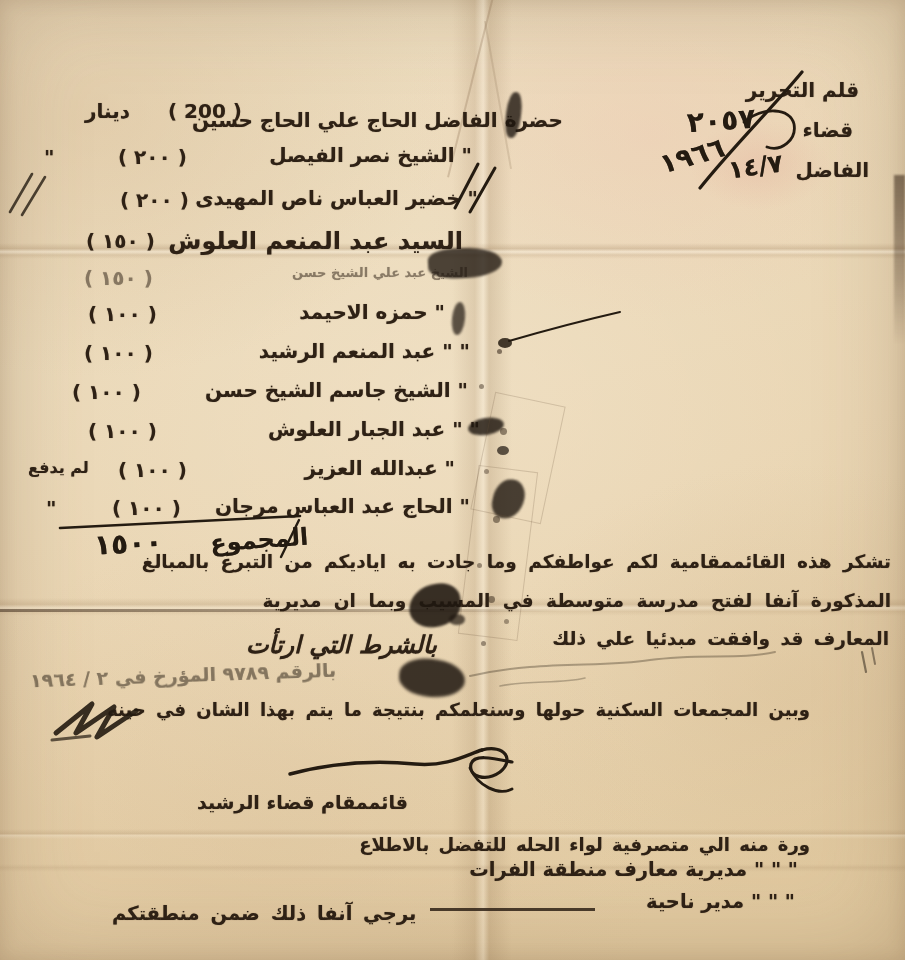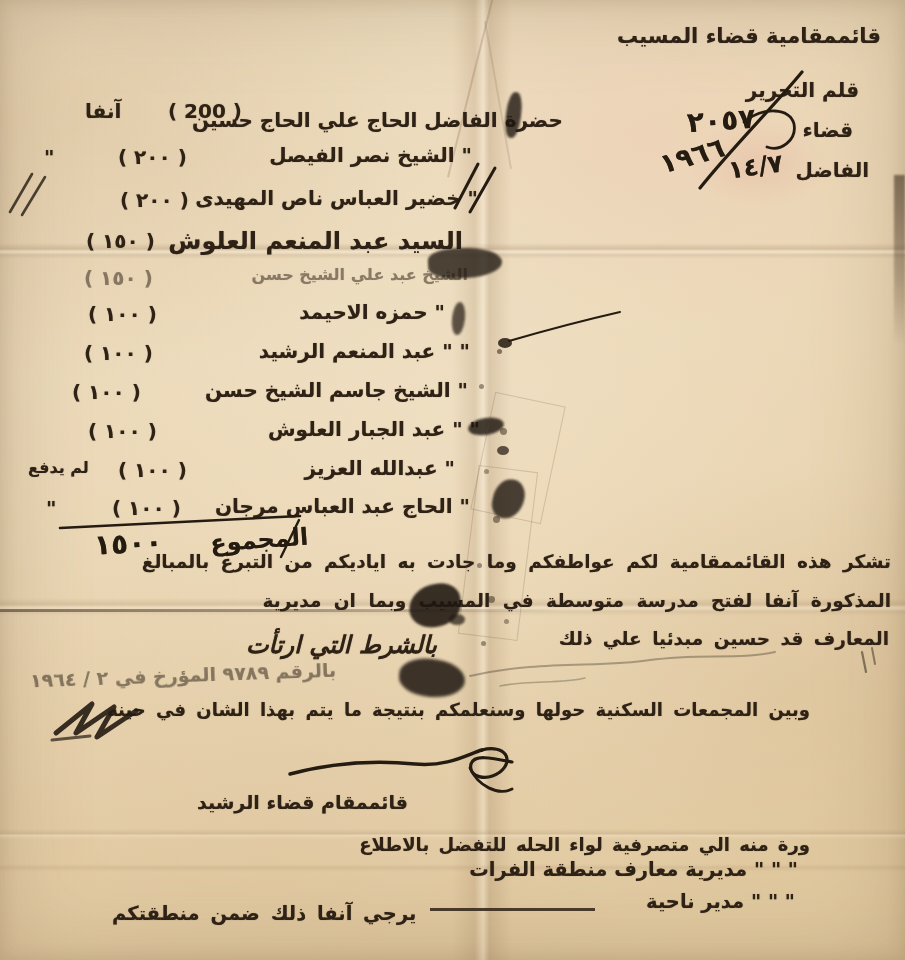--- a/index.html
+++ b/index.html
@@ -38,48 +38,47 @@
   <div class="crease" style="left:0;top:243px;width:905px;height:16px;background:linear-gradient(180deg,transparent,rgba(150,120,85,.25) 35%,rgba(255,250,240,.32) 55%,rgba(150,120,85,.16) 75%,transparent);"></div>
   <div class="crease" style="left:0;top:598px;width:905px;height:18px;background:linear-gradient(180deg,transparent,rgba(150,120,85,.20) 35%,rgba(255,250,240,.26) 55%,rgba(150,120,85,.12) 75%,transparent);"></div>
   <div class="crease" style="left:0;top:609px;width:560px;height:3px;background:linear-gradient(90deg,rgba(58,40,25,.55),rgba(58,40,25,.35) 55%,transparent);filter:blur(.4px);"></div>
   <div class="crease" style="left:0;top:829px;width:905px;height:10px;background:linear-gradient(180deg,transparent,rgba(150,120,85,.18) 45%,rgba(255,250,240,.2) 65%,transparent);"></div>
   <div class="crease" style="left:0;top:864px;width:905px;height:8px;background:linear-gradient(180deg,transparent,rgba(150,120,85,.14) 45%,transparent);"></div>
   <div class="crease" style="left:470px;top:-10px;width:2px;height:190px;background:rgba(135,108,78,.28);transform:rotate(14deg);"></div>
   <div class="crease" style="left:497px;top:20px;width:2px;height:150px;background:rgba(135,108,78,.2);transform:rotate(-10deg);"></div>
   <div class="crease" style="right:0;top:175px;width:11px;height:170px;background:linear-gradient(180deg,rgba(52,34,20,.55),rgba(52,34,20,.25) 60%,transparent);filter:blur(1px);"></div>
   <div class="crease" style="left:690px;top:120px;width:140px;height:90px;background:radial-gradient(closest-side,rgba(226,168,148,.30),transparent);"></div>
 
-  <div class="t" style="top:24px;right:24px;font-size:21px;">قائممقامية قضاء المسيب</div>
   <div class="t" style="top:78px;right:46px;font-size:20px;">قلم التحرير</div>
   <div class="t" style="top:118px;right:52px;font-size:20px;">قضاء</div>
   <div class="hw" style="top:104px;right:150px;font-size:28px;letter-spacing:4px;transform:rotate(-4deg);">٢٠٥٧</div>
   <div class="t" style="top:158px;right:36px;font-size:20px;">الفاضل</div>
   <div class="hw" style="top:152px;right:122px;font-size:25px;transform:rotate(-8deg);">١٤/٧</div>
   <div class="hw" style="top:140px;right:180px;font-size:27px;letter-spacing:2px;transform:rotate(-16deg);">١٩٦٦</div>
 
   <div>
     <span class="t" style="top:108px;right:342px;font-size:20px;">حضرة الفاضل الحاج علي الحاج حسين</span>
     <span class="t" style="top:99px;left:168px;font-size:20px;">( 200 )</span>
-    <span class="t" style="top:99px;left:85px;font-size:20px;">آنفا</span>
+    <span class="t" style="top:99px;left:85px;font-size:20px;">دينار</span>
   </div>
   <div>
     <span class="t" style="top:143px;right:433px;font-size:20px;">" الشيخ نصر الفيصل</span>
     <span class="t" style="top:145px;left:118px;font-size:20px;">( ٢٠٠ )</span>
     <span class="t" style="top:145px;left:44px;font-size:20px;">"</span>
   </div>
   <div>
     <span class="t" style="top:186px;right:427px;font-size:20px;">" خضير العباس ناص المهيدى</span>
     <span class="t" style="top:188px;left:120px;font-size:20px;">( ٢٠٠ )</span>
   </div>
   <div>
     <span class="t" style="top:227px;right:442px;font-size:24px;text-align:center;">السيد عبد المنعم العلوش</span>
     <span class="t" style="top:229px;left:86px;font-size:20px;">( ١٥٠ )</span>
   </div>
   <div>
-    <span class="t faded" style="top:265px;right:437px;font-size:16px;margin-left:44px;">الشيخ عبد علي الشيخ حسن</span>
+    <span class="t faded" style="top:265px;right:437px;font-size:13px;margin-left:44px;">الشيخ عبد علي الشيخ حسن</span>
     <span class="t faded" style="top:266px;left:84px;font-size:20px;">( ١٥٠ )</span>
   </div>
   <div>
     <span class="t" style="top:300px;right:460px;font-size:20px;">" حمزه الاحيمد</span>
     <span class="t" style="top:302px;left:88px;font-size:20px;">( ١٠٠ )</span>
   </div>
   <div>
     <span class="t" style="top:339px;right:435px;font-size:20px;">" " عبد المنعم الرشيد</span>
     <span class="t" style="top:341px;left:84px;font-size:20px;">( ١٠٠ )</span>
   </div>
@@ -100,21 +99,21 @@
     <span class="t" style="top:494px;right:435px;font-size:20px;">" الحاج عبد العباس مرجان</span>
     <span class="t" style="top:496px;left:112px;font-size:20px;">( ١٠٠ )</span>
     <span class="t" style="top:496px;left:46px;font-size:20px;">"</span>
   </div>
 
   <div class="hw" style="top:526px;left:210px;font-size:24px;transform:rotate(-4deg);">المجموع</div>
   <div class="hw" style="top:527px;left:94px;font-size:28px;letter-spacing:6px;transform:rotate(-3deg);">١٥٠٠</div>
 
   <div class="t" style="top:551px;right:14px;font-size:18.5px;word-spacing:5px;">تشكر هذه القائممقامية لكم عواطفكم  وما جادت به اياديكم  من التبرع بالمبالغ</div>
   <div class="t" style="top:590px;right:14px;font-size:18.5px;word-spacing:6px;">المذكورة آنفا  لفتح مدرسة متوسطة في المسيب  وبما ان مديرية</div>
-  <div class="t" style="top:628px;right:16px;font-size:18.5px;word-spacing:4px;">المعارف قد حسين مبدئيا علي ذلك</div>
+  <div class="t" style="top:628px;right:16px;font-size:18.5px;word-spacing:4px;">المعارف قد وافقت مبدئيا علي ذلك</div>
   <div class="t" style="top:631px;left:246px;font-size:24px;font-style:italic;">بالشرط التي ارتأت</div>
   <div class="hw dim" style="top:664px;left:30px;font-size:19px;transform:rotate(-2deg);">بالرقم ٩٧٨٩ المؤرخ في ٢ / ١٩٦٤</div>
   <div class="t" style="top:699px;right:95px;font-size:18px;word-spacing:4px;">وبين المجمعات السكنية حولها  وسنعلمكم بنتيجة ما يتم بهذا الشان في حينه</div>
 
   <div class="t" style="top:791px;right:497px;font-size:19px;">قائممقام قضاء الرشيد</div>
 
   <div class="t" style="top:822px;right:95px;font-size:18px;word-spacing:3px;margin-top:12px;">ورة منه الي متصرفية لواء الحله للتفضل بالاطلاع</div>
   <div class="t" style="top:858px;right:107px;font-size:19.5px;">"   "   "    مديرية معارف منطقة الفرات</div>
   <div class="t" style="top:890px;right:110px;font-size:19.5px;">"   "   "   مدير ناحية</div>
   <div class="crease" style="left:430px;top:908px;width:165px;height:2.5px;background:rgba(46,33,21,.85);"></div>

